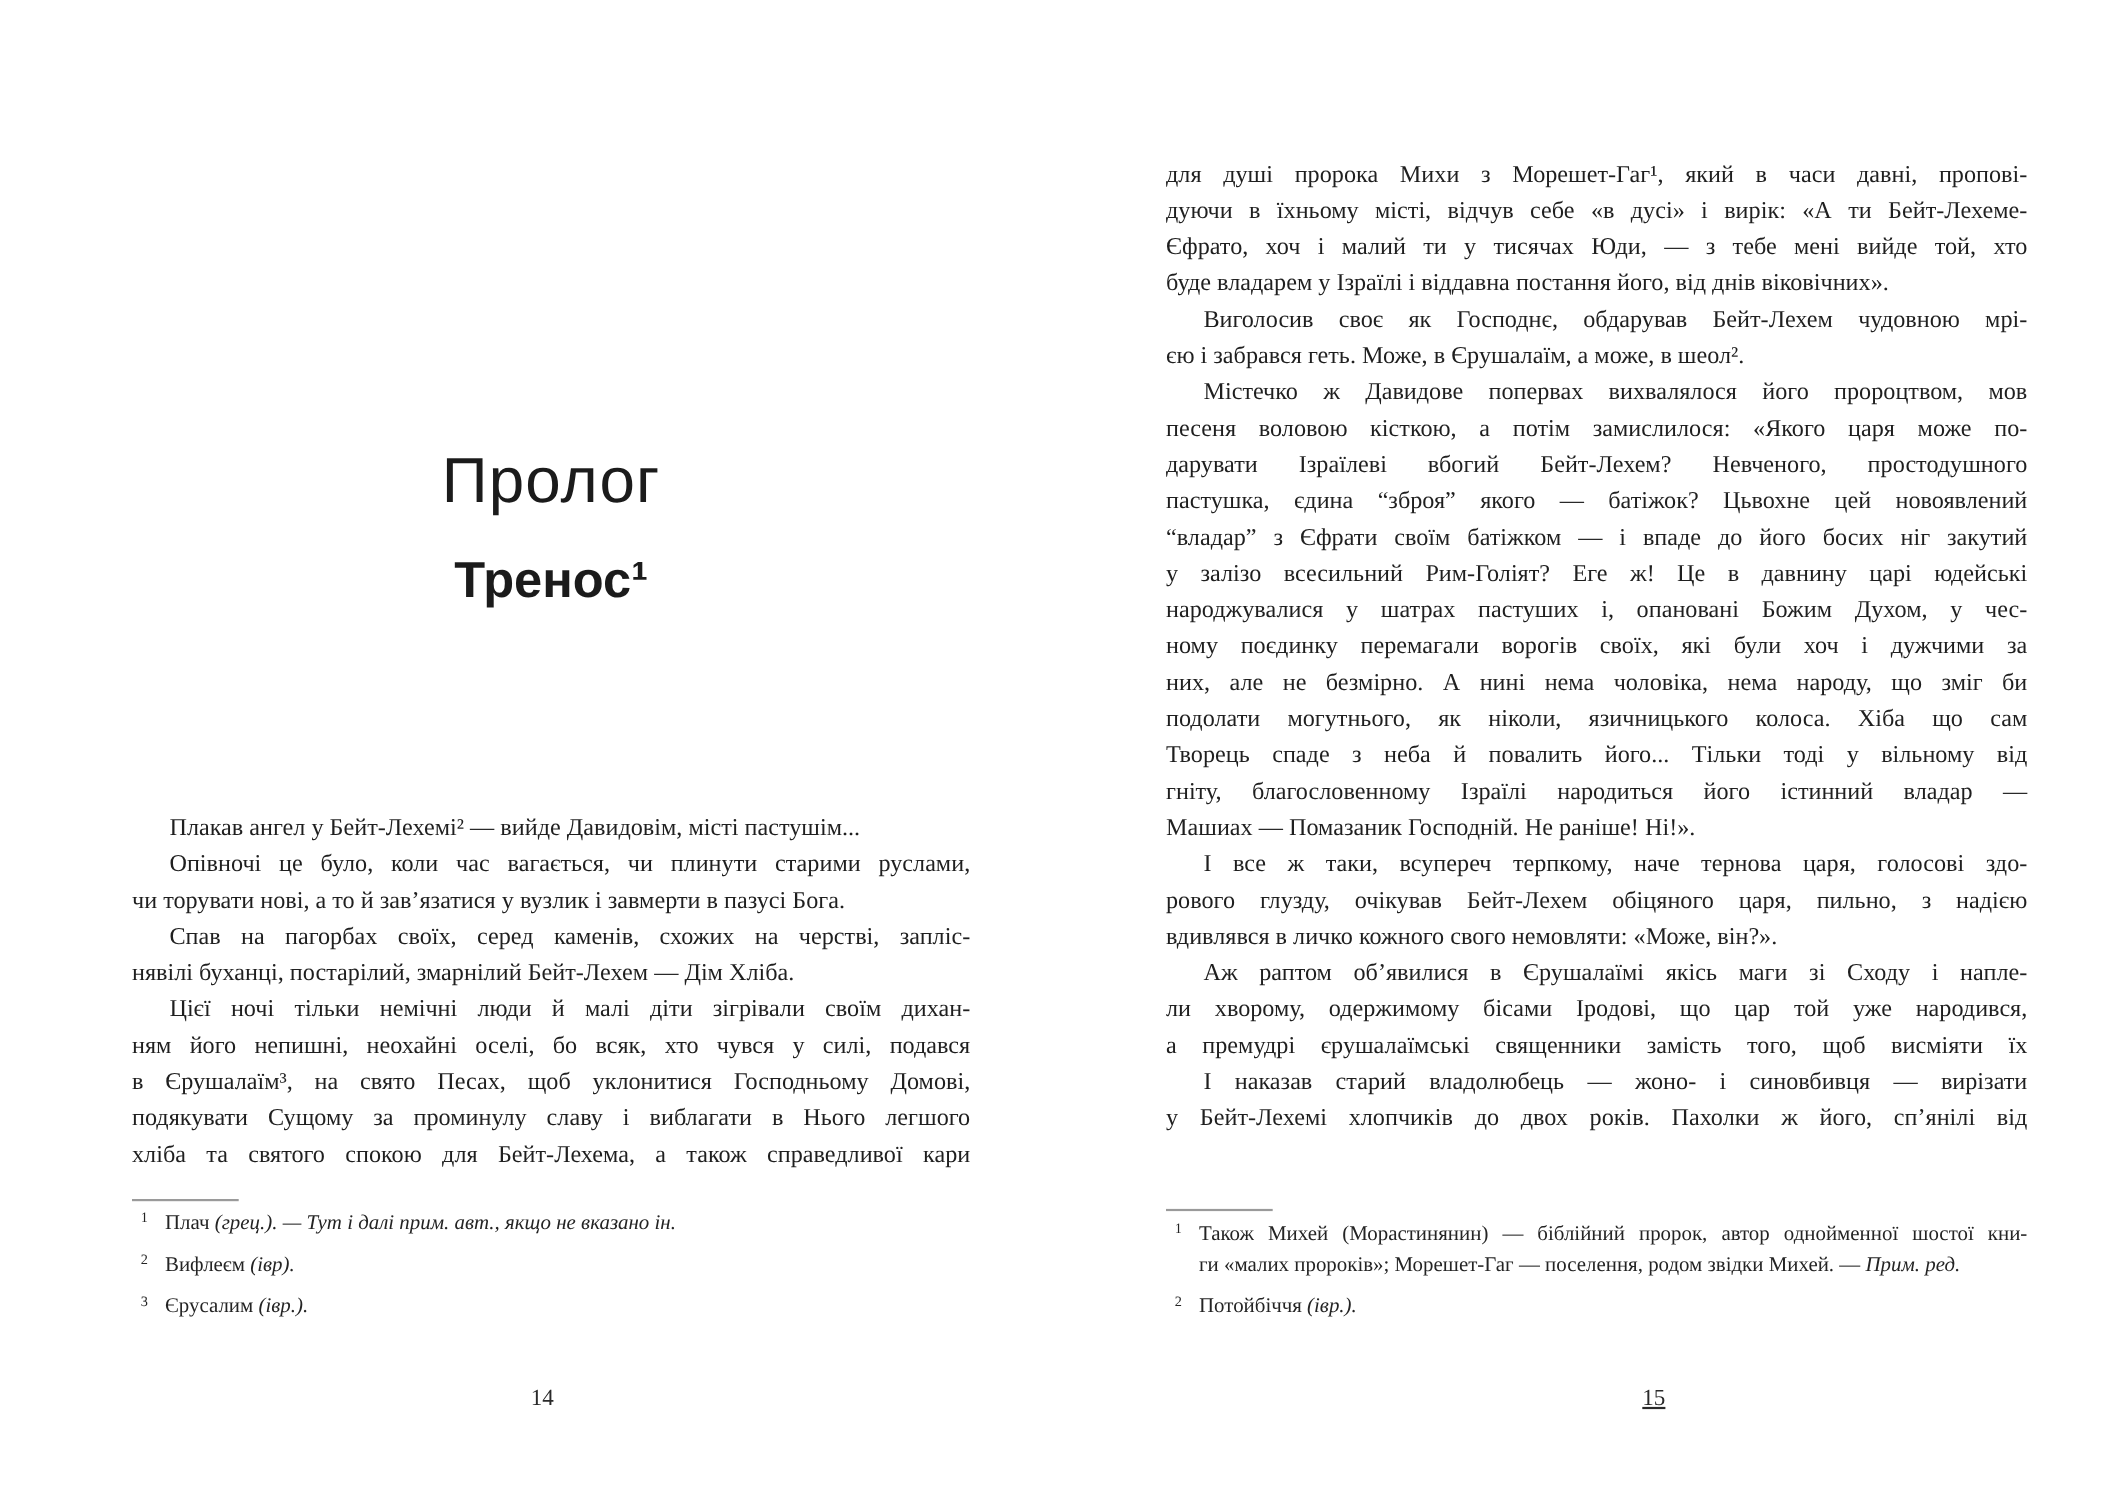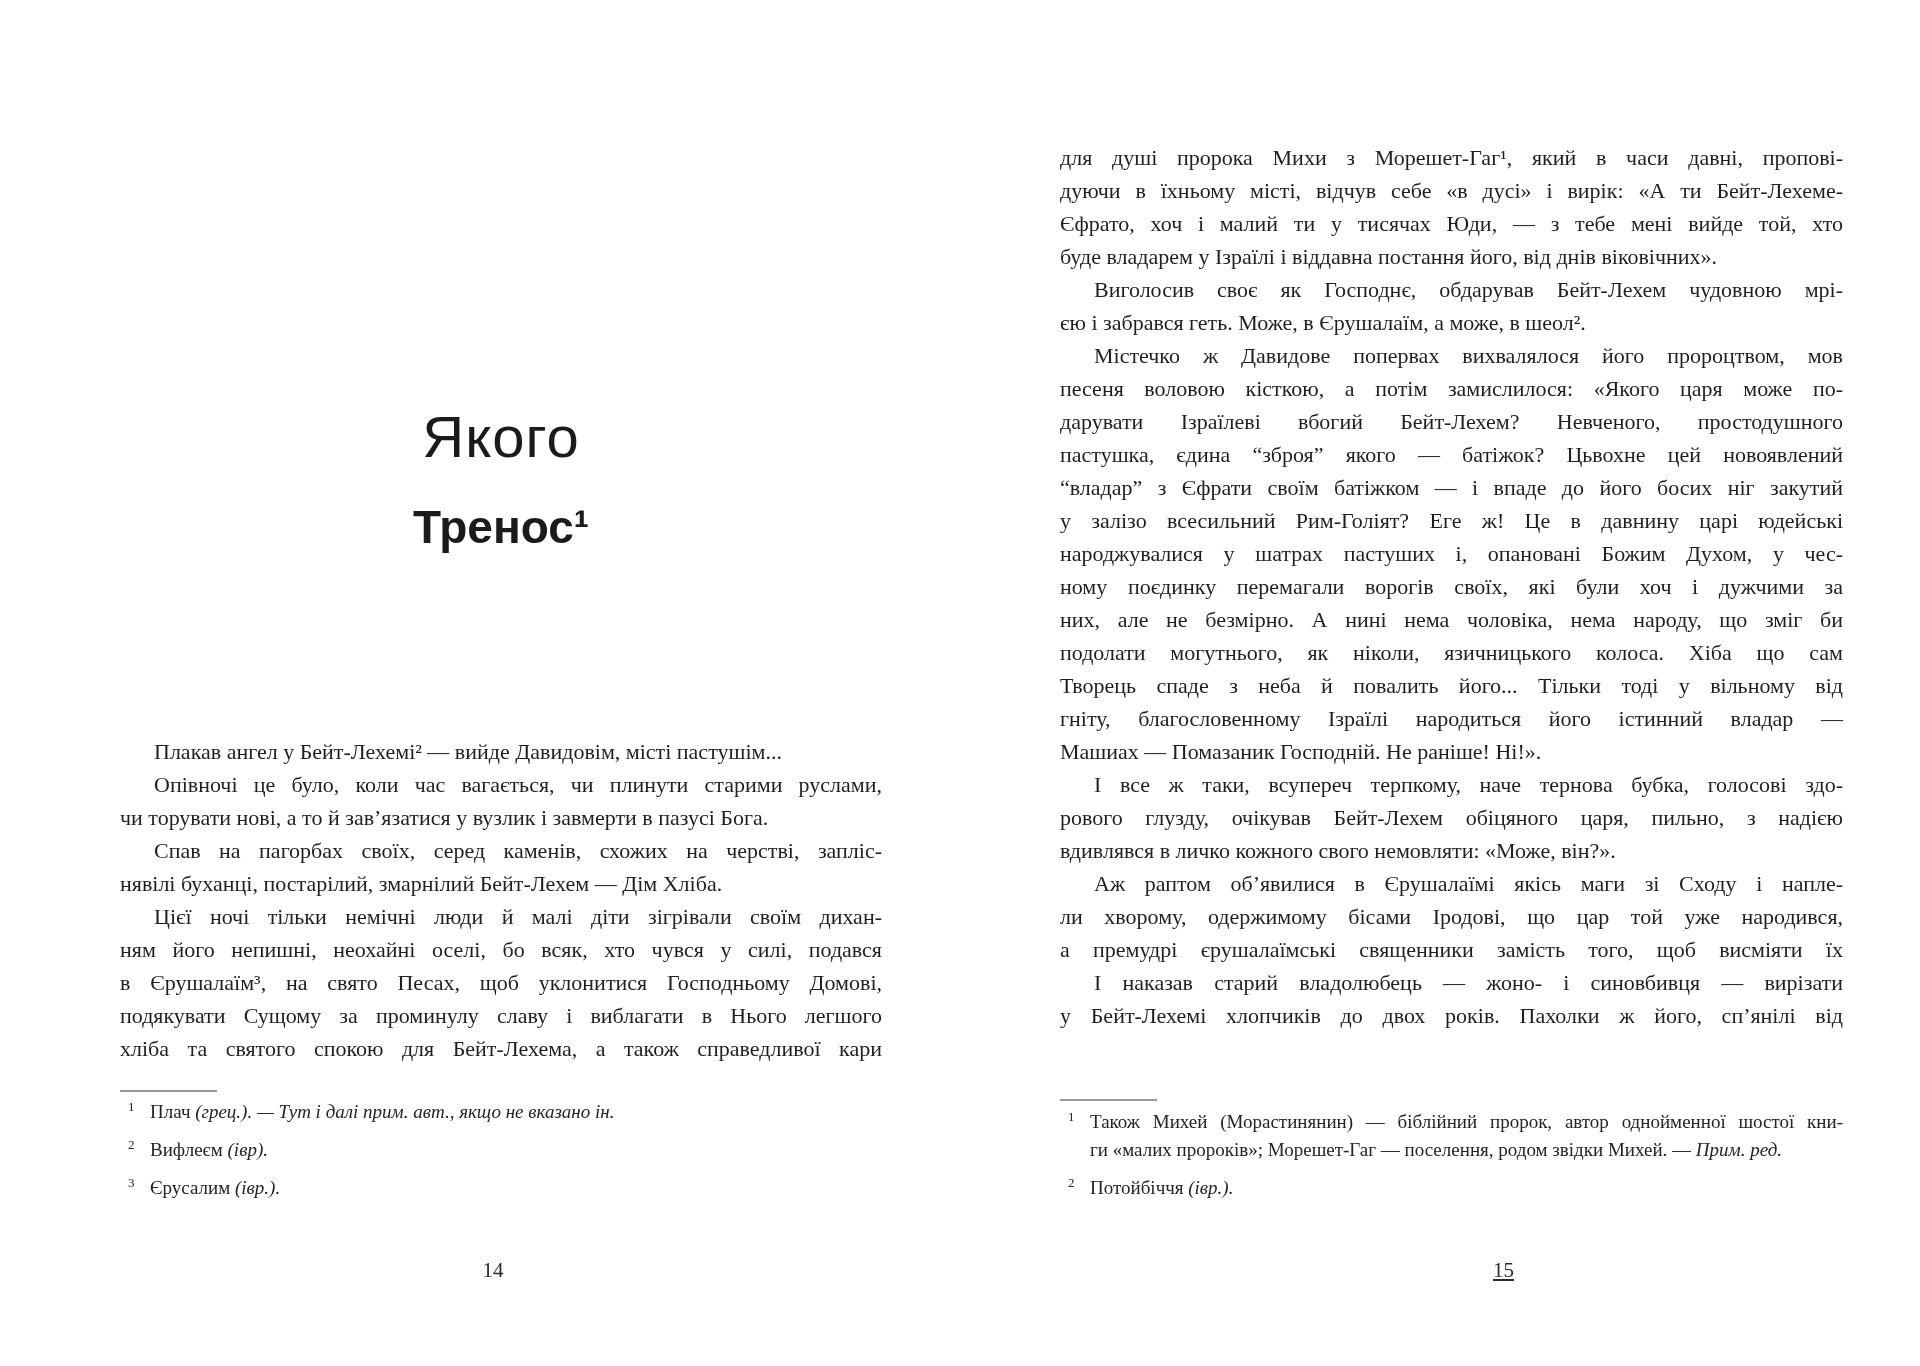--- a/index.html
+++ b/index.html
@@ -57,21 +57,21 @@
   .page-number { position: absolute; top: 1258px; font-size: 21px; text-align: center; color: #2a2a2a; }
   .pn-left  { left: 112px;  width: 762px; }
   .pn-right { left: 1112px; width: 783px; text-decoration: underline; }
 </style>
 </head>
 <body>
 
 <div class="spread">
 
   <section>
-    <h1 class="chapter-title">Якого</h1>
+    <h1 class="chapter-title">Пролог</h1>
     <h2 class="section-title">Тренос¹</h2>
 
     <div class="body-text body-left">
 
         <div class="line indent pl">Плакав ангел у Бейт-Лехемі² — вийде Давидовім, місті пастушім...</div>
 
         <div class="line indent">Опівночі це було, коли час вагається, чи плинути старими руслами,</div>
 
         <div class="line pl">чи торувати нові, а то й зав’язатися у вузлик і завмерти в пазусі Бога.</div>
 
@@ -147,21 +147,21 @@
         <div class="line">них, але не безмірно. А нині нема чоловіка, нема народу, що зміг би</div>
 
         <div class="line">подолати могутнього, як ніколи, язичницького колоса. Хіба що сам</div>
 
         <div class="line">Творець спаде з неба й повалить його... Тільки тоді у вільному від</div>
 
         <div class="line">гніту, благословенному Ізраїлі народиться його істинний владар —</div>
 
         <div class="line pl">Машиах — Помазаник Господній. Не раніше! Ні!».</div>
 
-        <div class="line indent">І все ж таки, всупереч терпкому, наче тернова бубка, голосові здо-</div>
+        <div class="line indent">І все ж таки, всупереч терпкому, наче тернова царя, голосові здо-</div>
 
         <div class="line">рового глузду, очікував Бейт-Лехем обіцяного царя, пильно, з надією</div>
 
         <div class="line pl">вдивлявся в личко кожного свого немовляти: «Може, він?».</div>
 
         <div class="line indent">Аж раптом об’явилися в Єрушалаїмі якісь маги зі Сходу і напле-</div>
 
         <div class="line">ли хворому, одержимому бісами Іродові, що цар той уже народився,</div>
 
         <div class="line">а премудрі єрушалаїмські священники замість того, щоб висміяти їх</div>

